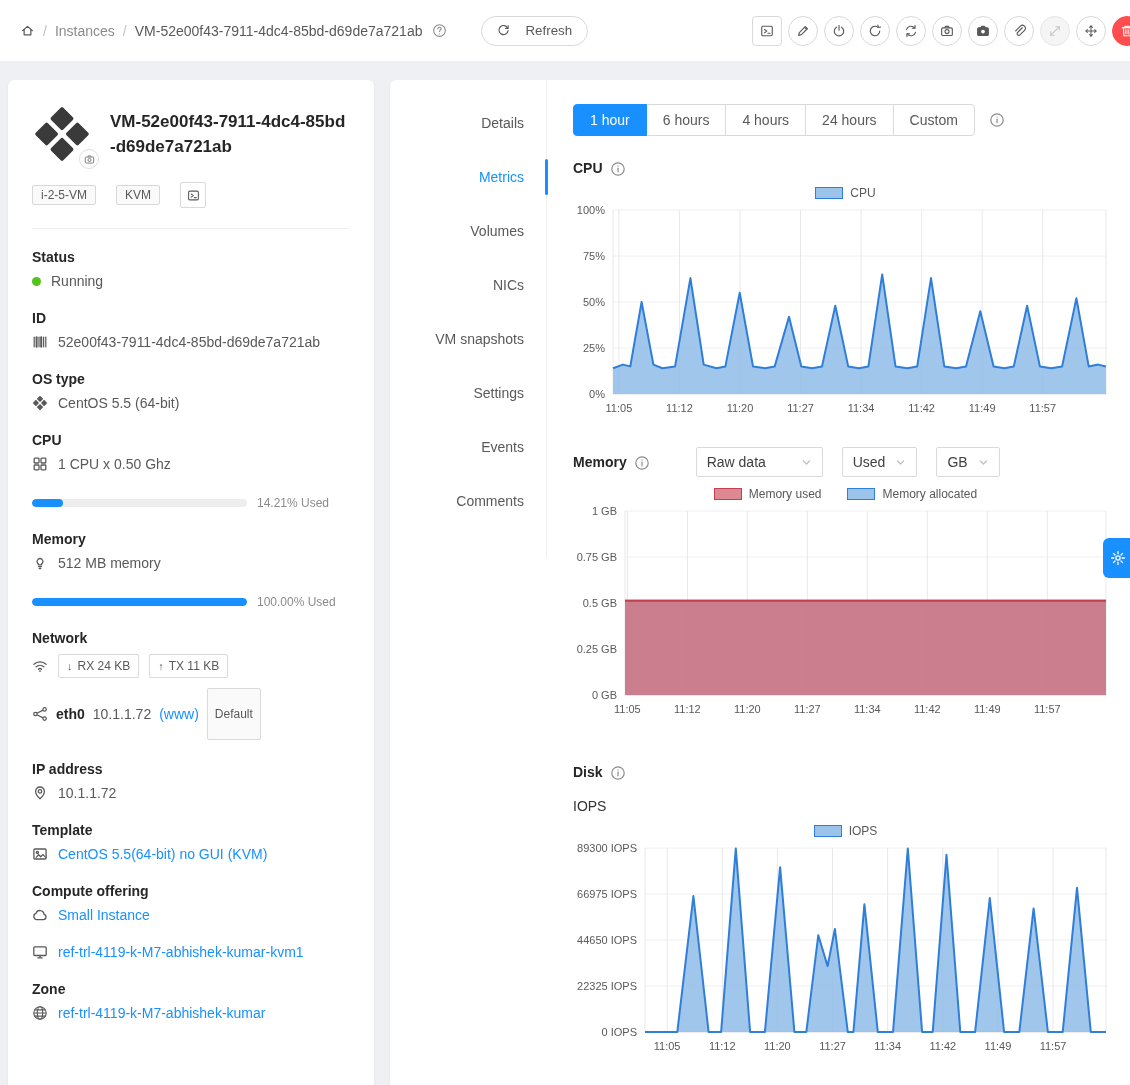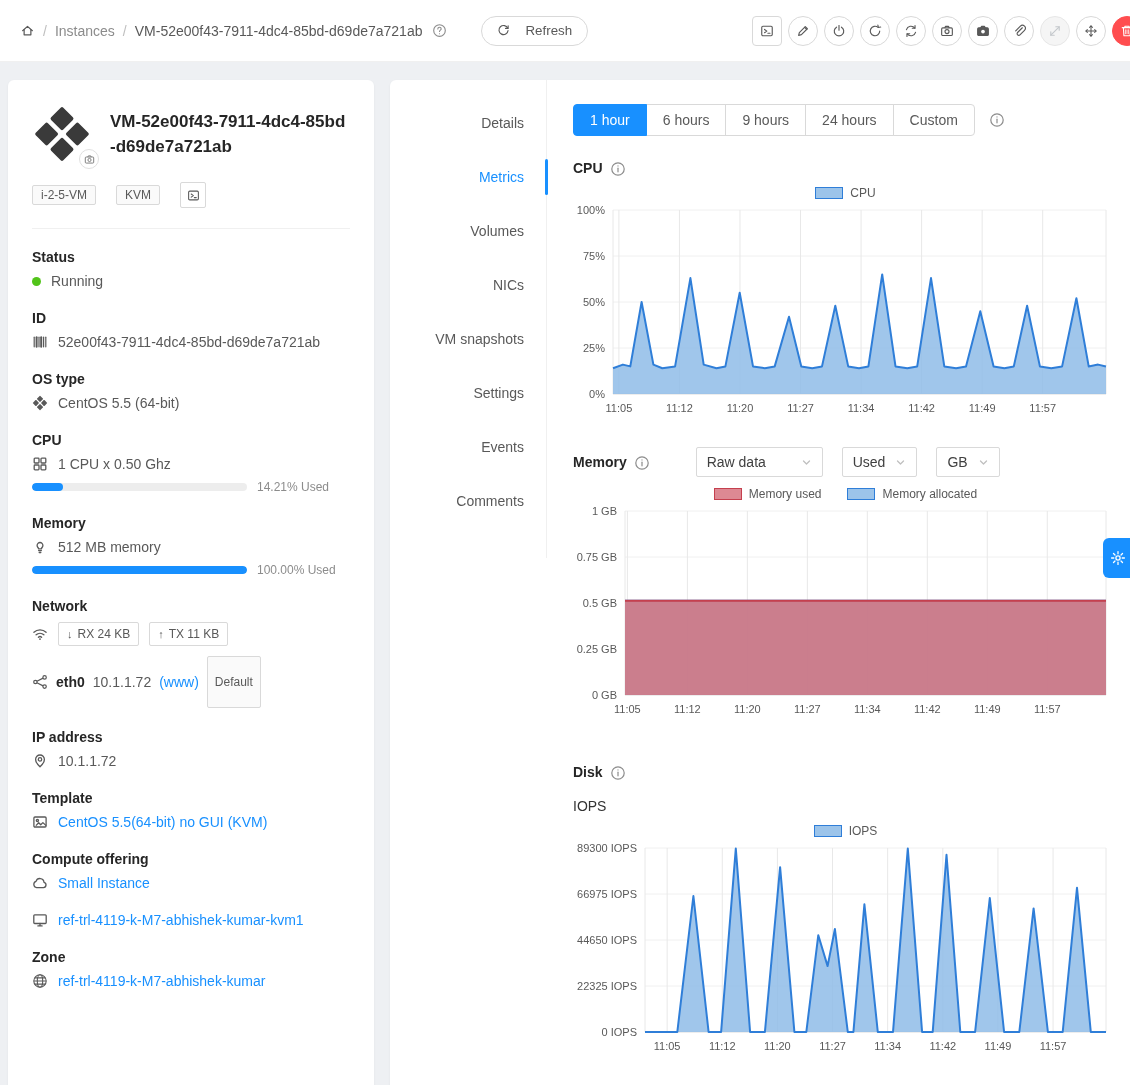--- a/index.html
+++ b/index.html
@@ -77,21 +77,21 @@
   .chip-btn .ic { width: 13px; height: 13px; }
   .divider { height: 1px; background: #f0f0f0; margin: 20px 0; }
 
   .field { margin-bottom: 21px; }
   .flabel { font-weight: 700; color: #262626; margin-bottom: 8px; }
   .frow { display: flex; align-items: center; gap: 10px; color: #595959; }
   .frow .fic { color: #595959; flex: none; }
   .fval.bold { font-weight: 700; color: #262626; }
   .dot { width: 9px; height: 9px; border-radius: 50%; background: #52c41a; flex: none; }
   .link { color: #1890ff; }
-  .prow { display: flex; align-items: center; margin-top: 8px; }
+  .prow { display: flex; align-items: center; margin-top: 24px; }
   .ptrack { width: 215px; height: 8px; background: #ededed; border-radius: 4px; overflow: hidden; flex: none; }
   .pfill { height: 100%; background: #1890ff; border-radius: 4px; }
   .plabel { margin-left: 10px; font-size: 12px; color: #8c8c8c; white-space: nowrap; }
   .sbtn {
     display: inline-flex; align-items: center; gap: 5px; height: 24px; padding: 0 8px;
     border: 1px solid #d9d9d9; background: #fff; border-radius: 2px; font-size: 12px; color: #595959;
   }
   .sbtn .arr { font-size: 11px; }
   .nicrow { margin-top: 10px; gap: 8px; }
 
@@ -600,21 +600,21 @@
         <div class="tab">Volumes</div>
         <div class="tab">NICs</div>
         <div class="tab">VM snapshots</div>
         <div class="tab">Settings</div>
         <div class="tab">Events</div>
         <div class="tab">Comments</div>
       </nav>
 
     <div class="charts-col">
       <div class="timebar">
-        <div id="time-group"><button class="tbtn active">1 hour</button><button class="tbtn">6 hours</button><button class="tbtn">9 hours</button><button class="tbtn">24 hours</button><button class="tbtn">Custom</button></div>
+        <div id="time-group"><button class="tbtn active">1 hour</button><button class="tbtn">6 hours</button><button class="tbtn">4 hours</button><button class="tbtn">24 hours</button><button class="tbtn">Custom</button></div>
         <span class="info">
             <svg class="ic">
               <use href="#i-info"></use>
             </svg>
           </span>
       </div>
 
       <div class="section">
         <div class="sec-head">
           <span class="sec-title">CPU</span>

